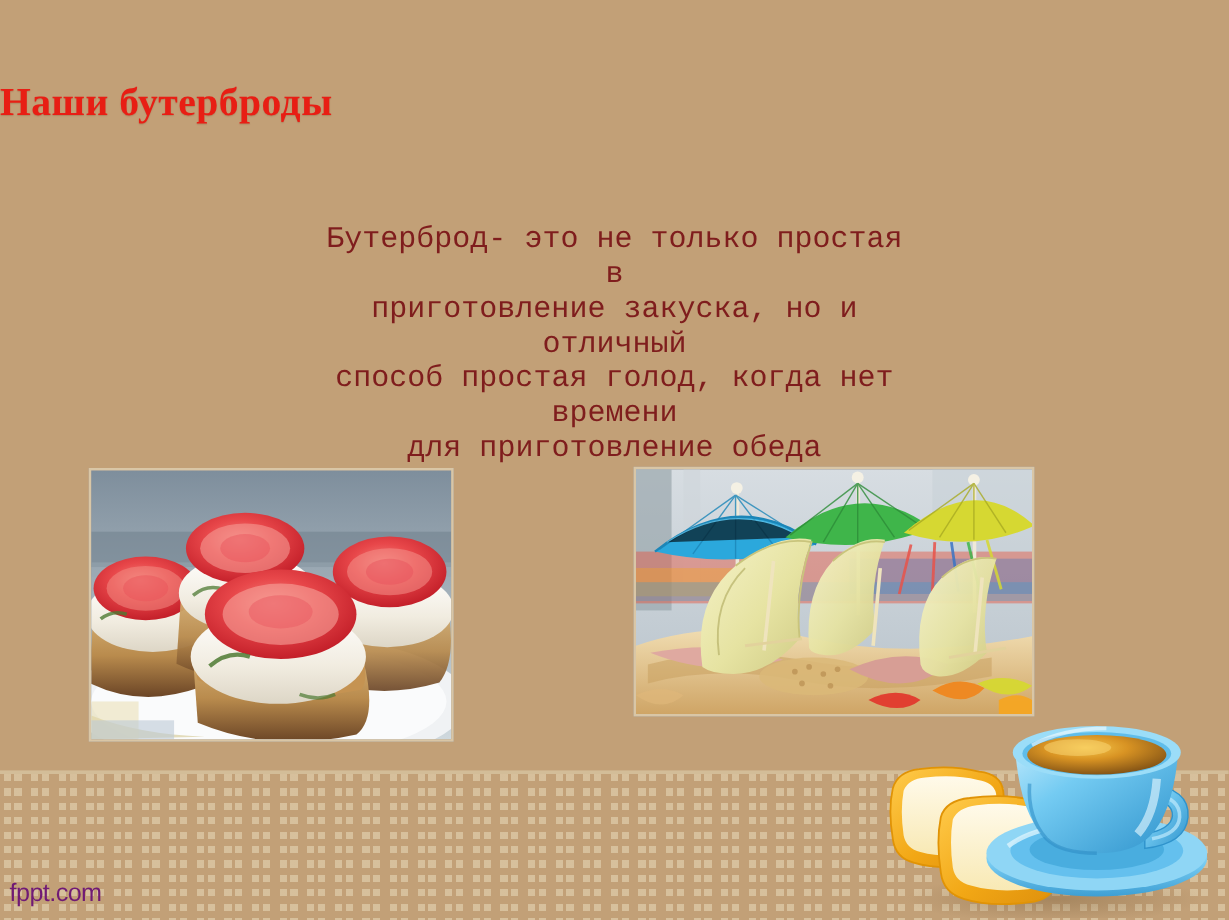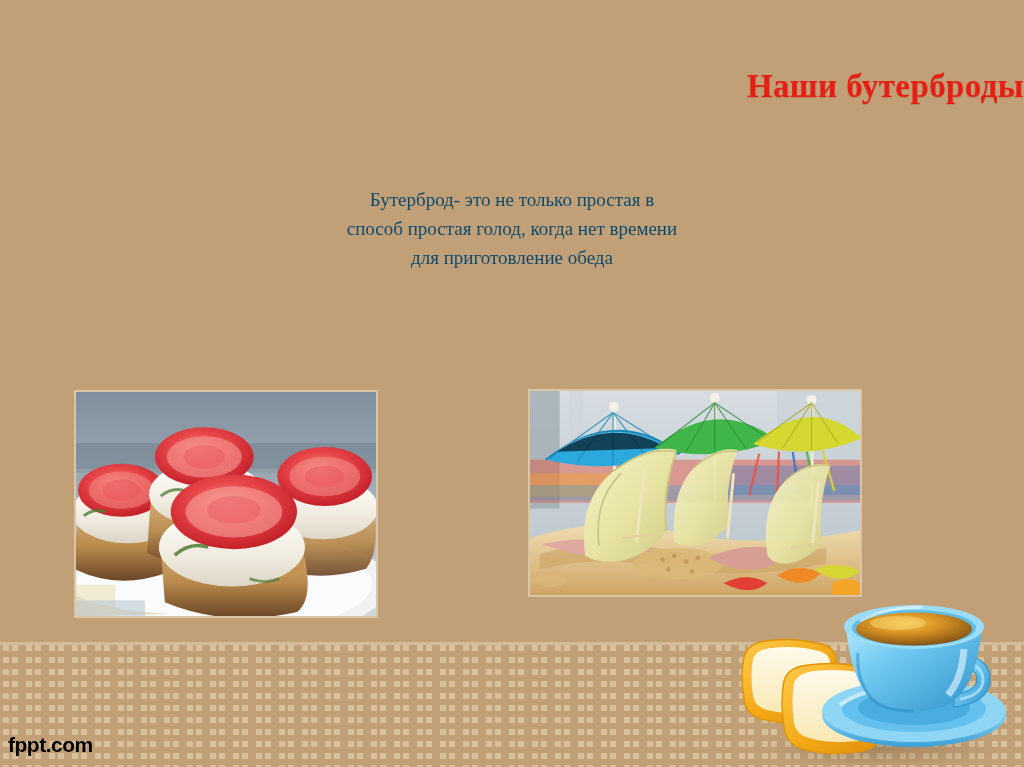--- a/index.html
+++ b/index.html
@@ -13,41 +13,41 @@
 
   .slide {
     position:absolute; inset:0;
     background:#c2a077;
   }
 
   
   .title {
     position:absolute;
     top:68px; left:0; right:0;
-    text-align:right;
+    text-align:left;
     font-size:33px;
     font-weight:bold;
     color:#e81e14;
     letter-spacing:0.4px;
     text-shadow:0 1px 1px rgba(120,60,30,.25);
     font-family:"Liberation Serif", serif;
   }
 
   
   .body-text {
     position:absolute;
     top:185px;
     left:50%;
     transform:translateX(-50%);
     width:500px;
     text-align:center;
-    font-size:19px;
+    font-size:25px;
     line-height:29px;
-    color:#0c4a6e;
-    font-family:Liberation Serif, serif;
+    color:#7f1d1d;
+    font-family:Liberation Mono, monospace;
   }
 
   
   .photo {
     position:absolute;
     border:2px solid #d9c6a6;
     overflow:hidden;
     background:#9a9a9a;
   }
   .photo-left  { left:74px;  top:390px; width:304px; height:228px; }
@@ -90,22 +90,22 @@
     left:0; right:0; bottom:122px;
     height:3px;
     background:#d3bd98;
   }
 
   
   .watermark {
     position:absolute;
     left:8px; bottom:10px;
     font-size:21px;
-    font-weight:bold;
-    color:#000000;
+    font-weight:normal;
+    color:#701a75;
     font-family:"Liberation Sans", sans-serif;
     letter-spacing:-0.5px;
     text-align:right;
   }
 
   
   .cup-art {
     position:absolute;
     right:16px; bottom:2px;
     width:280px; height:168px;
@@ -114,20 +114,21 @@
 </style>
 </head>
 <body>
 
 <div class="slide">
 
   <div class="title">Наши бутерброды</div>
 
   <div class="body-text">
     <div>Бутерброд- это не только простая в</div>
+    <div>приготовление закуска, но и отличный</div>
     <div>способ простая голод, когда нет времени</div>
     <div>для приготовление обеда</div>
   </div>
 
   <div class="photo photo-left">
     <svg class="photo-canvas" viewBox="0 0 304 228" preserveAspectRatio="none">
       <defs>
         <radialGradient id="tomRad" cx="45%" cy="38%" r="62%">
           <stop offset="0%" stop-color="#f4817b"></stop>
           <stop offset="45%" stop-color="#e8474a"></stop>

